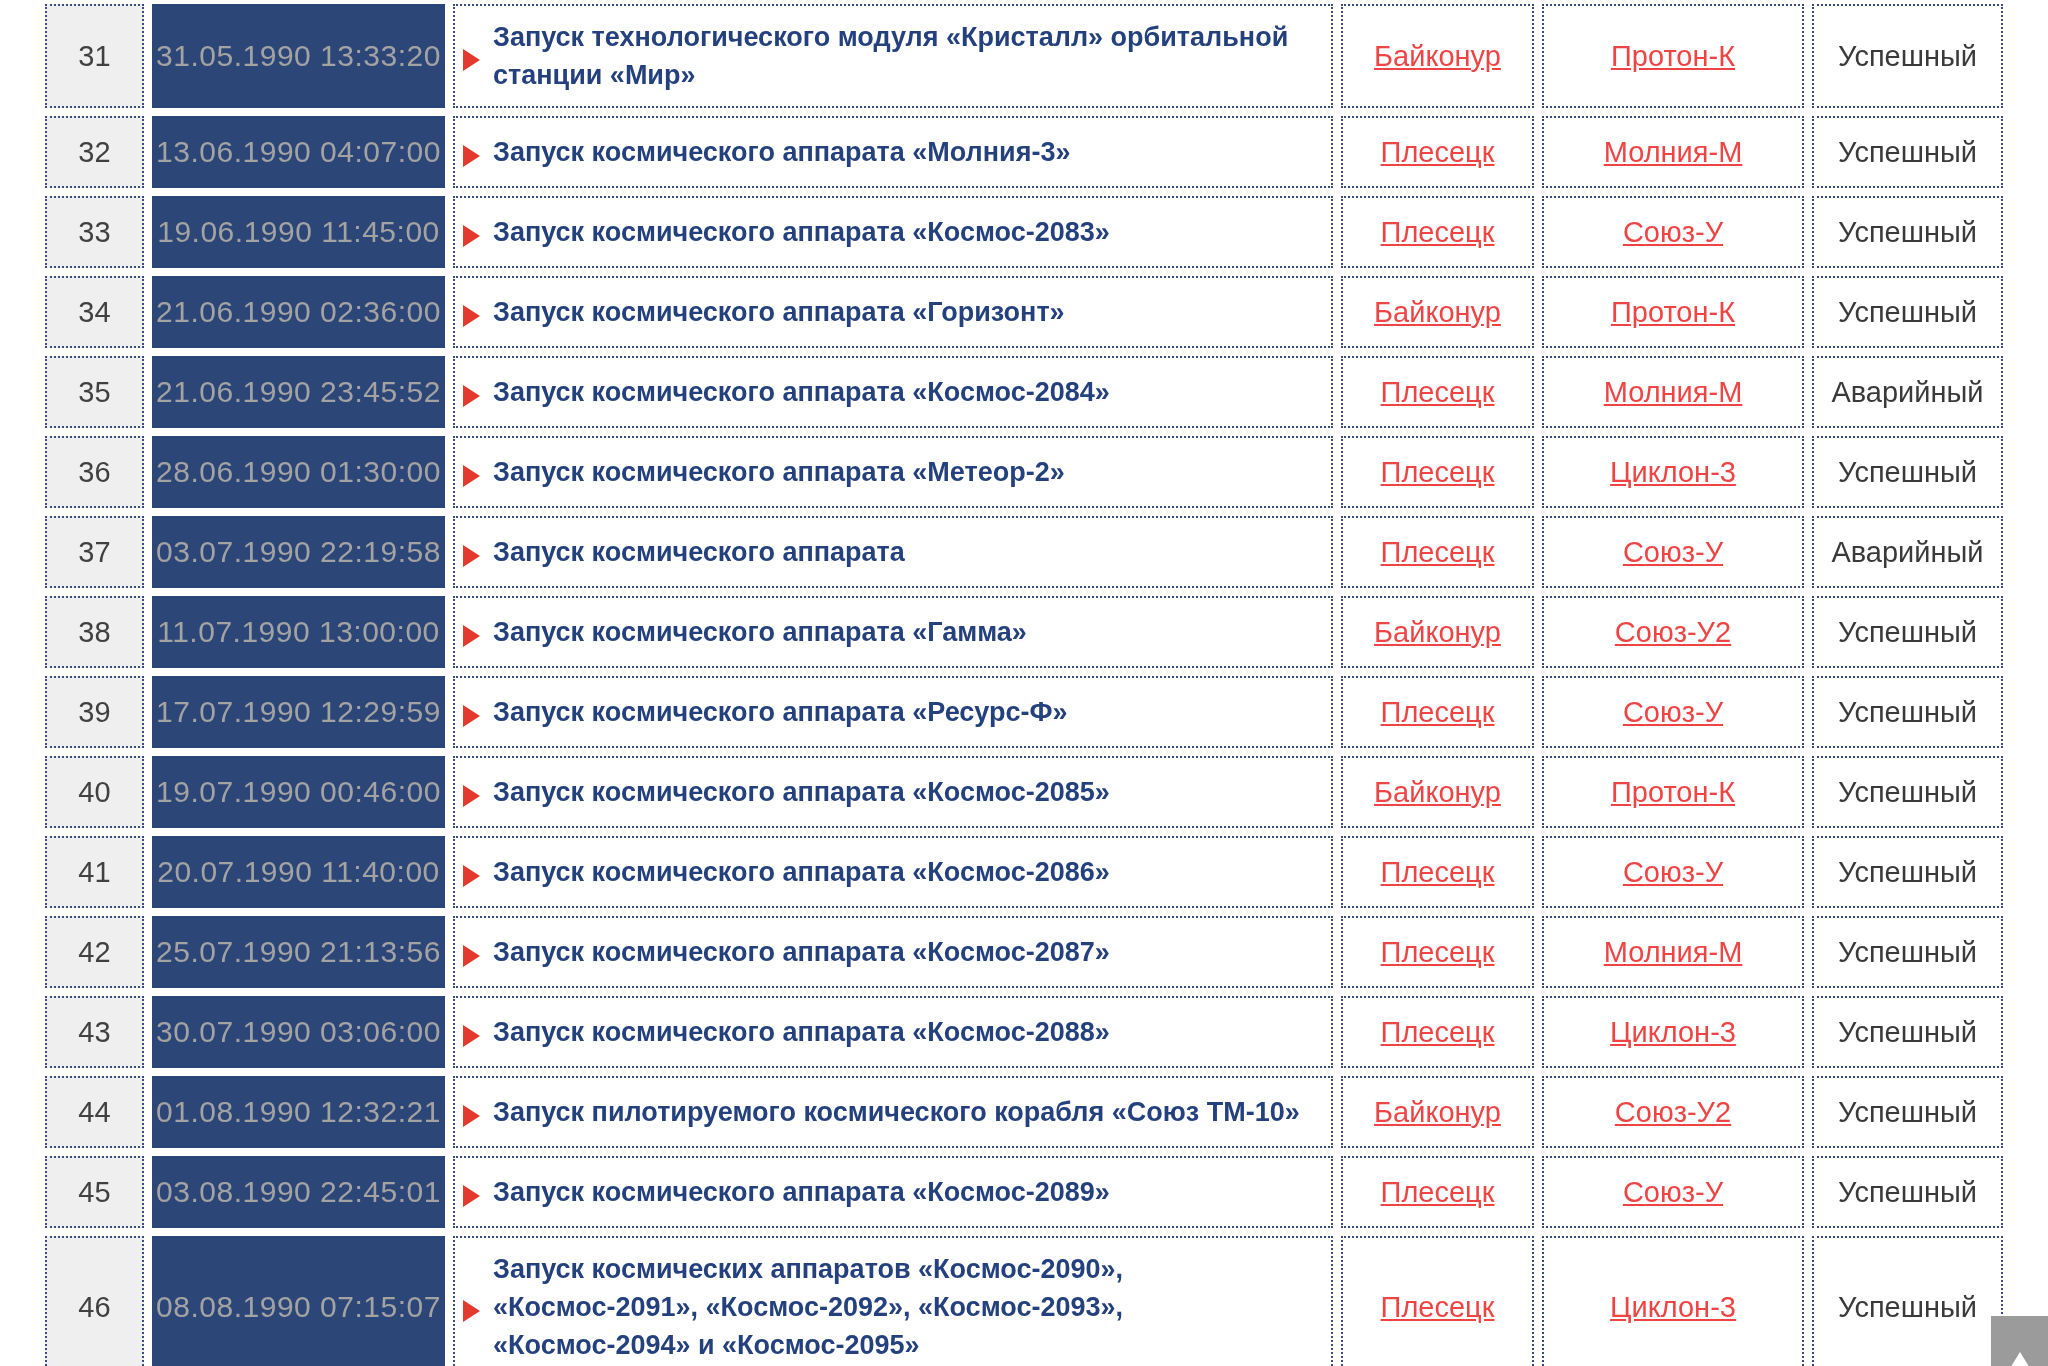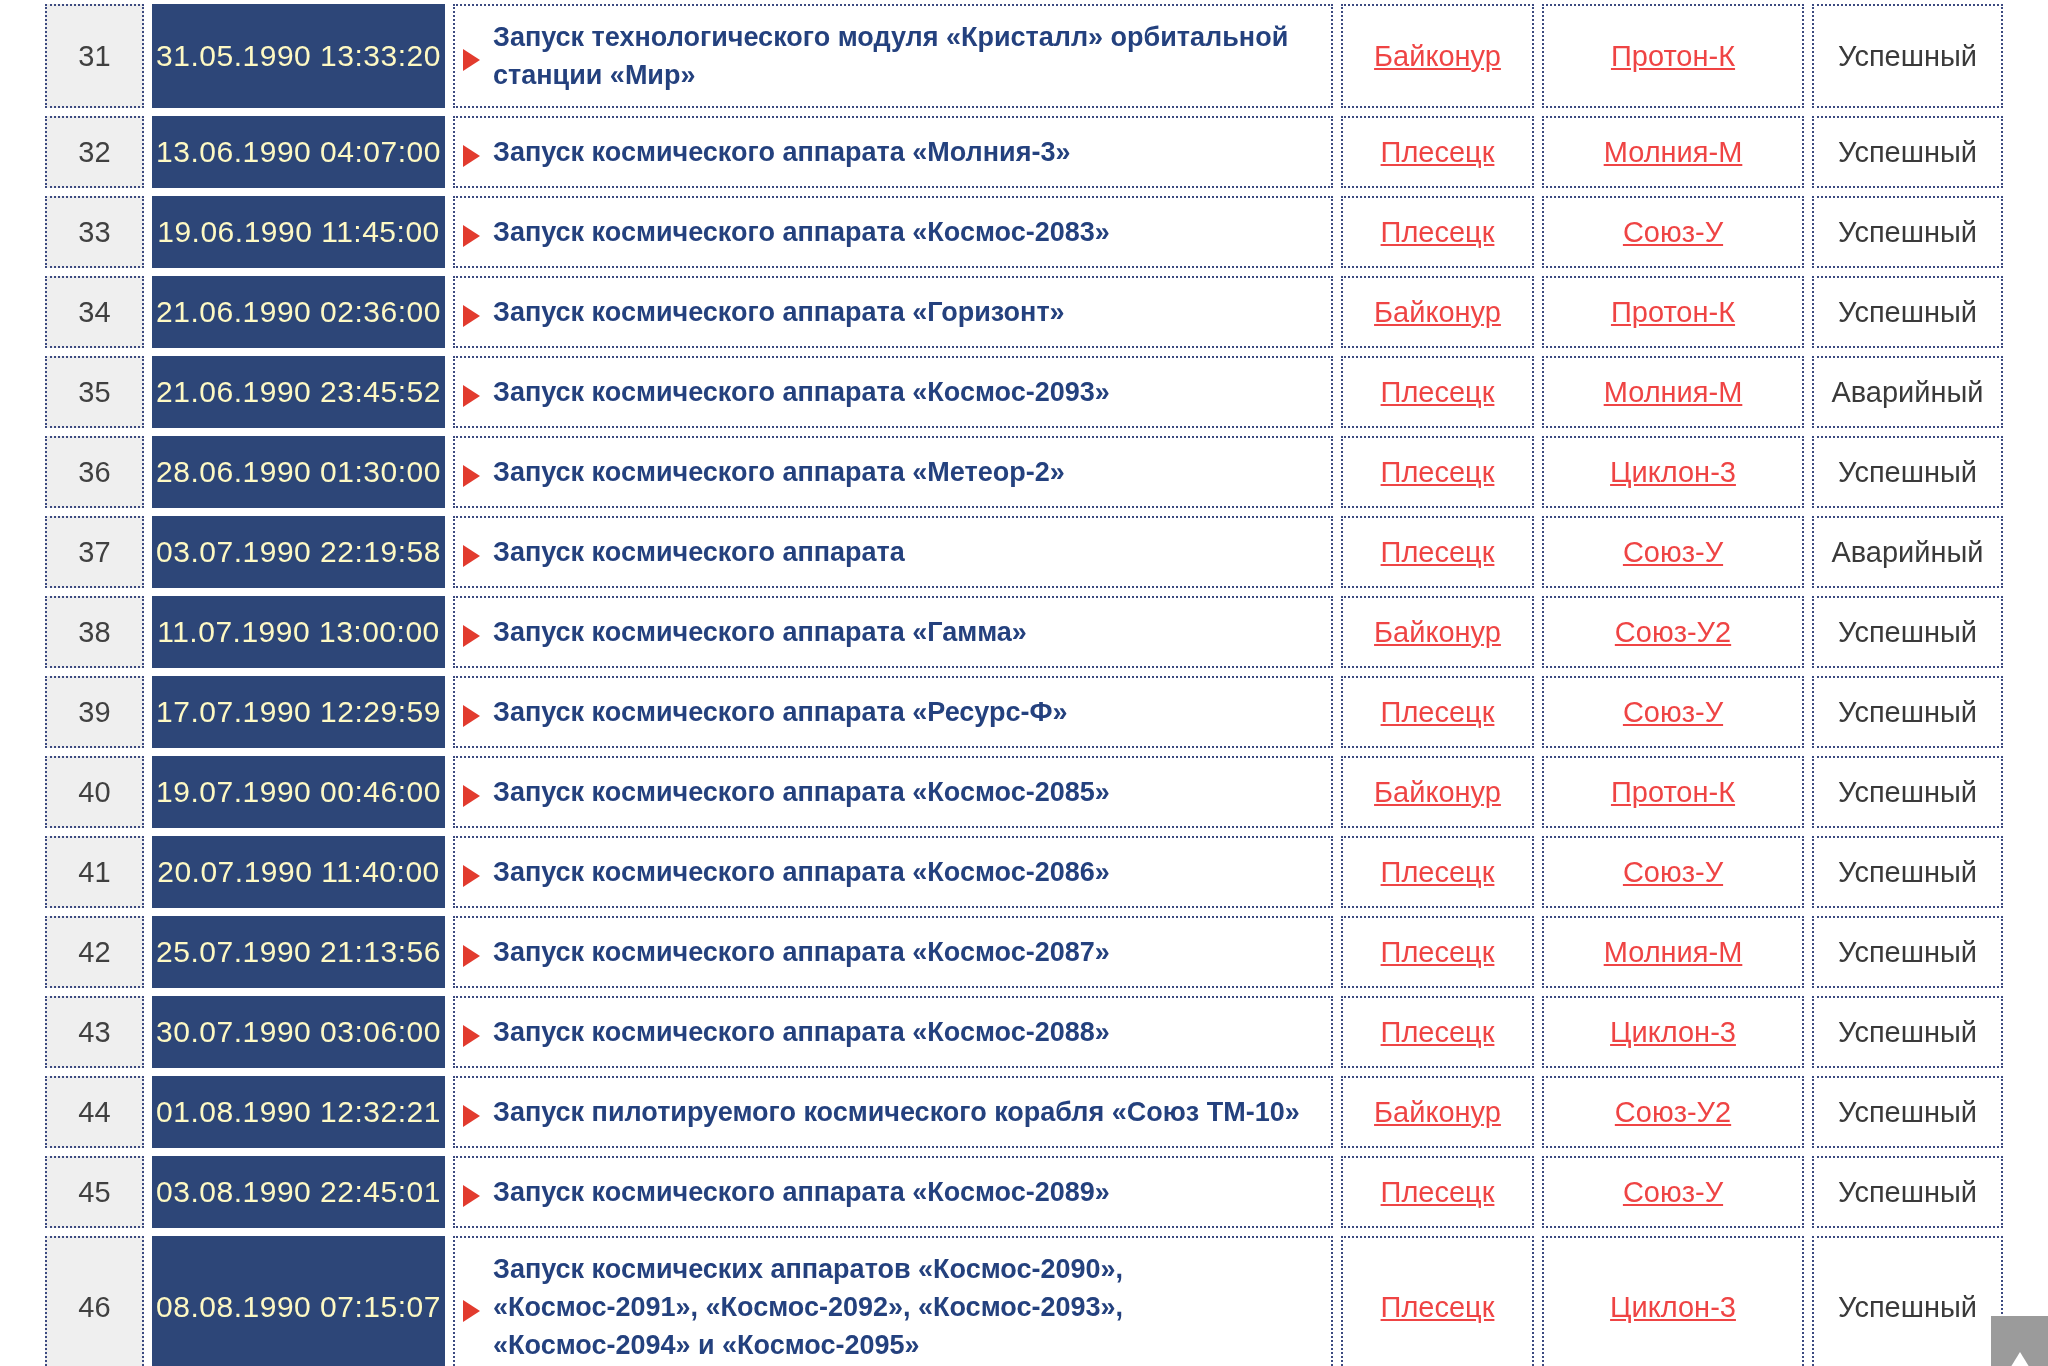--- a/index.html
+++ b/index.html
@@ -33,21 +33,21 @@
   .c-desc   { width: 880px; padding: 12px 12px 12px 8px; }
   .c-site   { width: 193px; text-align: center; }
   .c-rocket { width: 262px; text-align: center; }
   .c-status { width: 191px; text-align: center; }
 
   .num-text {
     color: #404040;
     font-size: 29px;
   }
   .date-text {
-    color: #fef9c3;
+    color: #a3a3a3;
     font-size: 30px;
     letter-spacing: 0.5px;
     white-space: nowrap;
   }
   .desc-wrap {
     display: flex;
     align-items: center;
   }
   .marker {
     flex: 0 0 auto;
@@ -200,21 +200,21 @@
         <tr>
     <td class="c-num">
       <span class="num-text">35</span>
     </td>
     <td class="c-date">
       <span class="date-text">21.06.1990 23:45:52</span>
     </td>
     <td class="c-desc">
       <div class="desc-wrap">
         <span class="marker"></span>
-        <span class="desc-text">Запуск космического аппарата «Космос-2093»</span>
+        <span class="desc-text">Запуск космического аппарата «Космос-2084»</span>
       </div>
     </td>
     <td class="c-site">
       <span class="site-text">Плесецк</span>
     </td>
     <td class="c-rocket">
       <span class="rocket-text">Молния-М</span>
     </td>
     <td class="c-status">
       <span class="status-text">Аварийный</span>

